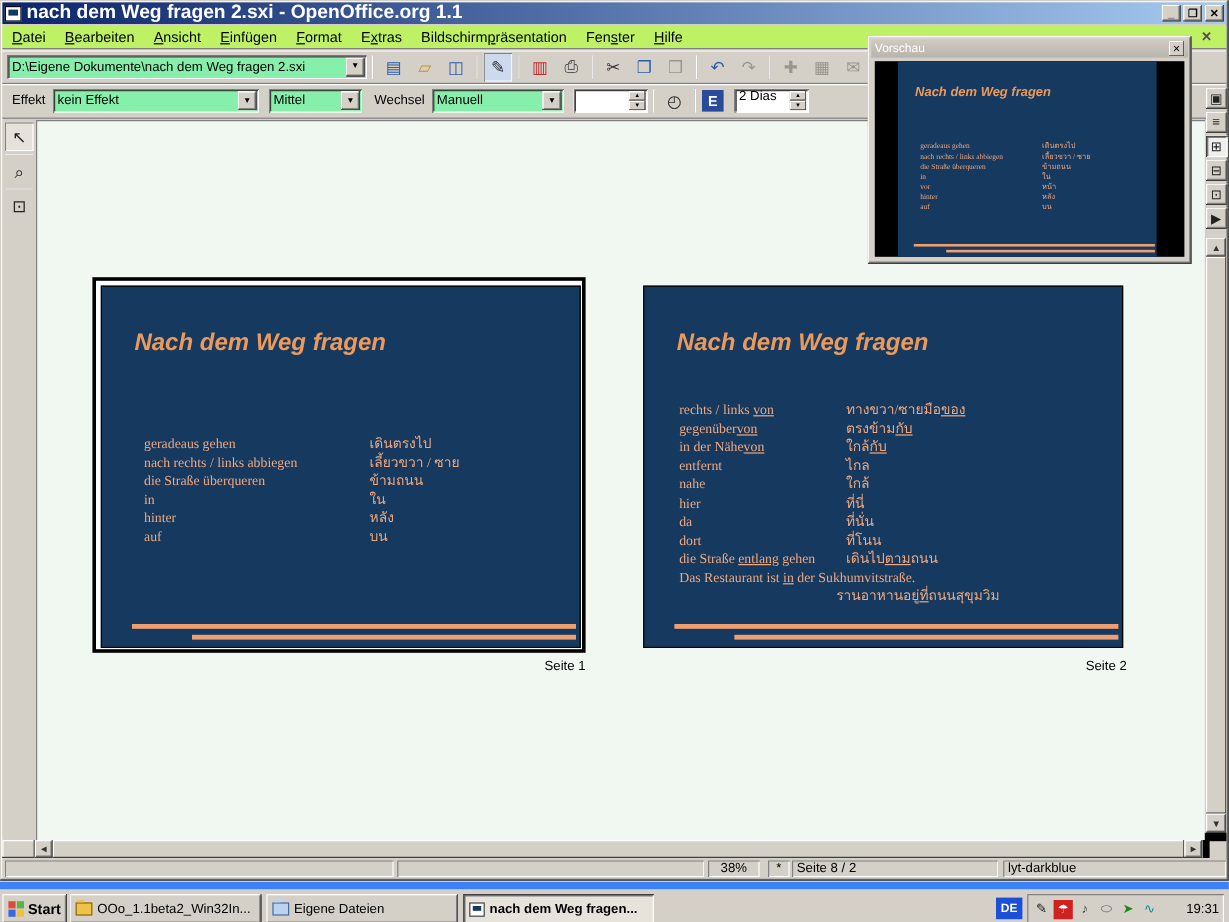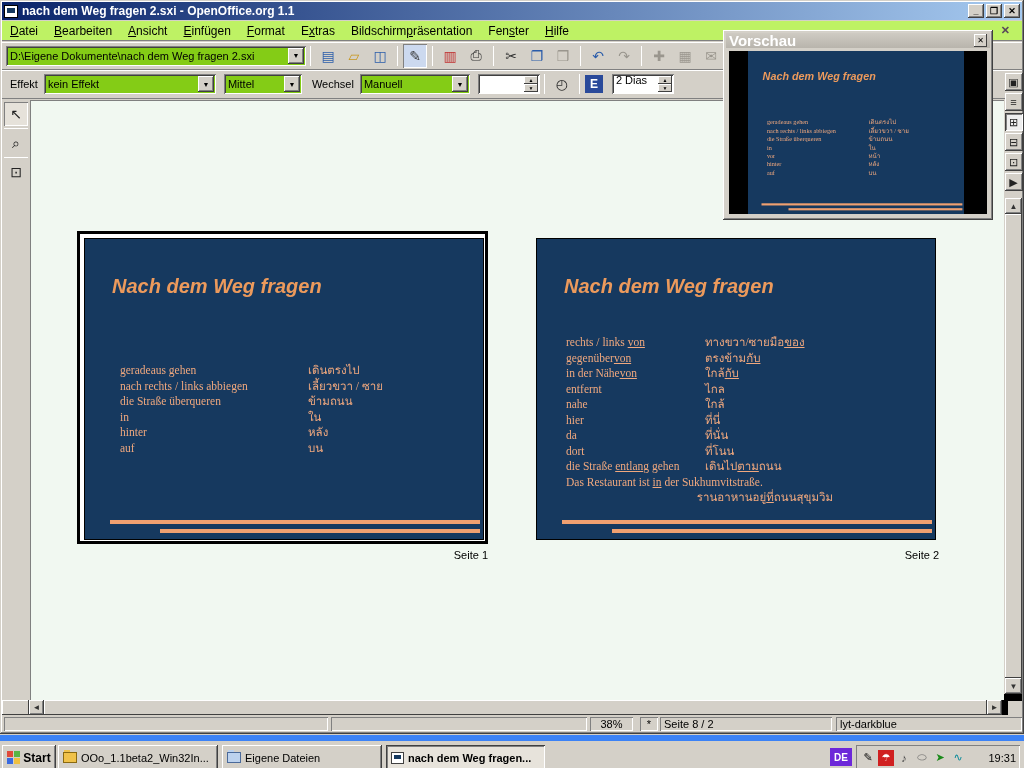--- a/index.html
+++ b/index.html
@@ -7,40 +7,40 @@
   *{box-sizing:border-box;}
 
   #app{position:absolute;left:0;top:0;width:1024px;height:734px;background:#D4D0C8;
     box-shadow:inset -1px -1px #404040,inset 1px 1px #d4d0c8,inset -2px -2px #808080,inset 2px 2px #fff;}
 
   
   .titlebar{position:absolute;left:2px;top:2px;right:2px;height:18px;
     background:linear-gradient(90deg,#0A246A,#A6CAF0);display:flex;align-items:center;padding:0 2px;}
   .appicon{width:14px;height:13px;background:#fff;border:1px solid #000;margin-right:4px;position:relative;flex:none;}
   .appicon::after{content:"";position:absolute;left:2px;top:2px;right:2px;height:5px;background:#16395f;}
-  .title{color:#fff;font-weight:bold;font-size:12px;white-space:nowrap;flex:1;}
+  .title{color:#fff;font-weight:bold;font-size:16px;white-space:nowrap;flex:1;}
   .winbtns{display:flex;gap:2px;}
   .wbtn{width:16px;height:14px;background:#D4D0C8;font-size:9px;font-weight:bold;color:#000;
     display:flex;align-items:center;justify-content:center;
     box-shadow:inset -1px -1px #404040,inset 1px 1px #fff,inset -2px -2px #808080;}
 
   
   .menubar{position:absolute;left:2px;top:21px;right:2px;height:20px;display:flex;align-items:center;
     font-size:12px;border-bottom:1px solid #808080;background:#bef264;}
   .menu-item{padding:2px 8px;white-space:nowrap;}
   .menu-item u{text-decoration:underline;}
   .menu-close{margin-left:auto;margin-right:8px;color:#5a4a5a;font-weight:bold;font-size:11px;padding:1px 4px;}
 
   
   .toolbar{position:absolute;left:2px;right:2px;display:flex;align-items:center;background:#D4D0C8;
     border-bottom:1px solid #808080;box-shadow:inset 0 1px #fff;}
   .tb1{top:42px;height:28px;padding-left:4px;}
   .tb2{top:70px;height:29px;padding-left:8px;}
   .tbsep{width:1px;height:20px;background:#808080;border-right:1px solid #fff;margin:0 4px;flex:none;}
-  .combo{display:flex;height:20px;background:#84cc16;align-items:center;flex:none;
+  .combo{display:flex;height:20px;background:#86efac;align-items:center;flex:none;
     box-shadow:inset 1px 1px #808080,inset -1px -1px #fff,inset 2px 2px #404040;}
   .combo-text{flex:1;font-size:11px;padding:0 4px;white-space:nowrap;overflow:hidden;}
   .combo-btn{width:16px;height:16px;margin-right:2px;background:#D4D0C8;font-size:7px;flex:none;
     display:flex;align-items:center;justify-content:center;
     box-shadow:inset -1px -1px #404040,inset 1px 1px #fff,inset -2px -2px #808080;}
   .url{width:300px;}
   .tbicon{width:24px;height:24px;display:flex;align-items:center;justify-content:center;
     font-size:14px;flex:none;margin:0 1px;}
   .tbicon.disabled{color:#9a968e !important;}
   .tbicon.pressed{background:#ccd9ef;box-shadow:inset 1px 1px #808080,inset -1px -1px #fff;}
@@ -127,37 +127,37 @@
     box-shadow:inset -1px -1px #404040,inset 1px 1px #fff,inset -2px -2px #808080;}
   .taskbtn.active{font-weight:bold;background:#e7e3db;
     box-shadow:inset 1px 1px #404040,inset -1px -1px #fff,inset 2px 2px #808080;}
   .folder{width:14px;height:11px;background:#f0c24a;border:1px solid #8a6a10;position:relative;flex:none;}
   .folder.blue{background:#bcd2ee;border-color:#4a6a9a;}
   .folder::before{content:"";position:absolute;left:0;top:-3px;width:6px;height:2px;background:inherit;border:1px solid inherit;}
   .impress-ic{width:13px;height:12px;background:#fff;border:1px solid #404040;position:relative;flex:none;}
   .impress-ic::after{content:"";position:absolute;left:2px;top:2px;right:2px;height:4px;background:#16395f;}
   .tray{position:absolute;left:856px;top:4px;width:164px;height:25px;display:flex;align-items:center;gap:2px;
     padding:0 4px;box-shadow:inset 1px 1px #808080,inset -1px -1px #fff;}
-  .de-badge{position:absolute;left:830px;top:7px;width:22px;height:18px;background:#6d28d9;color:#fff;
+  .de-badge{position:absolute;left:830px;top:7px;width:22px;height:18px;background:#1d4ed8;color:#fff;
     font-size:10px;font-weight:bold;display:flex;align-items:center;justify-content:center;}
   .trayicon{width:16px;height:16px;display:flex;align-items:center;justify-content:center;font-size:11px;flex:none;}
   .ti-antivirus{background:#d02020;color:#fff;font-size:10px;}
   .ti-pen{color:#111;}
   .ti-volume{color:#444;}
   .ti-mouse{color:#666;}
   .ti-update{color:#1a8a1a;}
   .ti-graphics{color:#0a8a9a;}
   .clock{margin-left:auto;font-size:11px;}
 
   
   .pvwin{position:absolute;left:723px;top:30px;width:270px;height:190px;background:#D4D0C8;z-index:50;
     box-shadow:inset -1px -1px #404040,inset 1px 1px #fff,inset -2px -2px #808080,inset 2px 2px #d4d0c8;}
   .pvtitle{position:absolute;left:3px;top:3px;right:3px;height:15px;display:flex;align-items:center;
     background:linear-gradient(180deg,#cfcbc3,#b8b4ac);padding:0 3px;}
-  .pvtitle .t{color:#fff;font-weight:bold;font-size:15px;flex:1;}
+  .pvtitle .t{color:#fff;font-weight:normal;font-size:10px;flex:1;}
   .pvclose{width:13px;height:13px;background:#D4D0C8;font-size:8px;display:flex;align-items:center;justify-content:center;
     box-shadow:inset -1px -1px #404040,inset 1px 1px #fff;}
   .pvblack{position:absolute;left:6px;top:21px;right:6px;bottom:6px;background:#000;overflow:hidden;}
   .pvslide-wrap{position:absolute;left:19px;top:0px;width:216px;height:164px;overflow:hidden;}
   .pvslide-wrap .slide{left:0;top:0;transform:scale(0.54,0.542);transform-origin:0 0;border:none;}
 </style>
 </head>
 <body>
 
 <div id="app">

